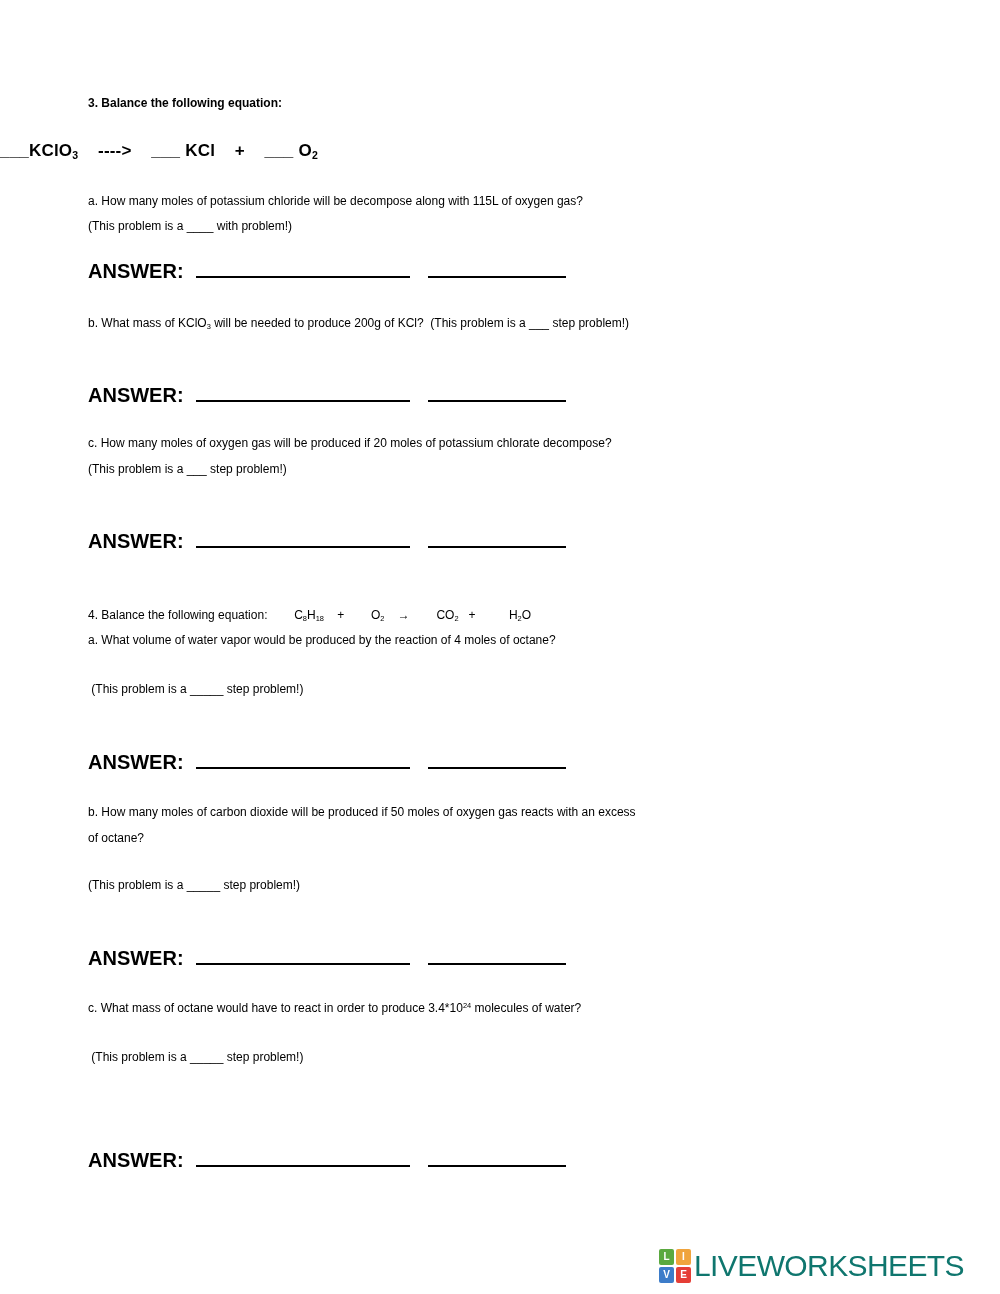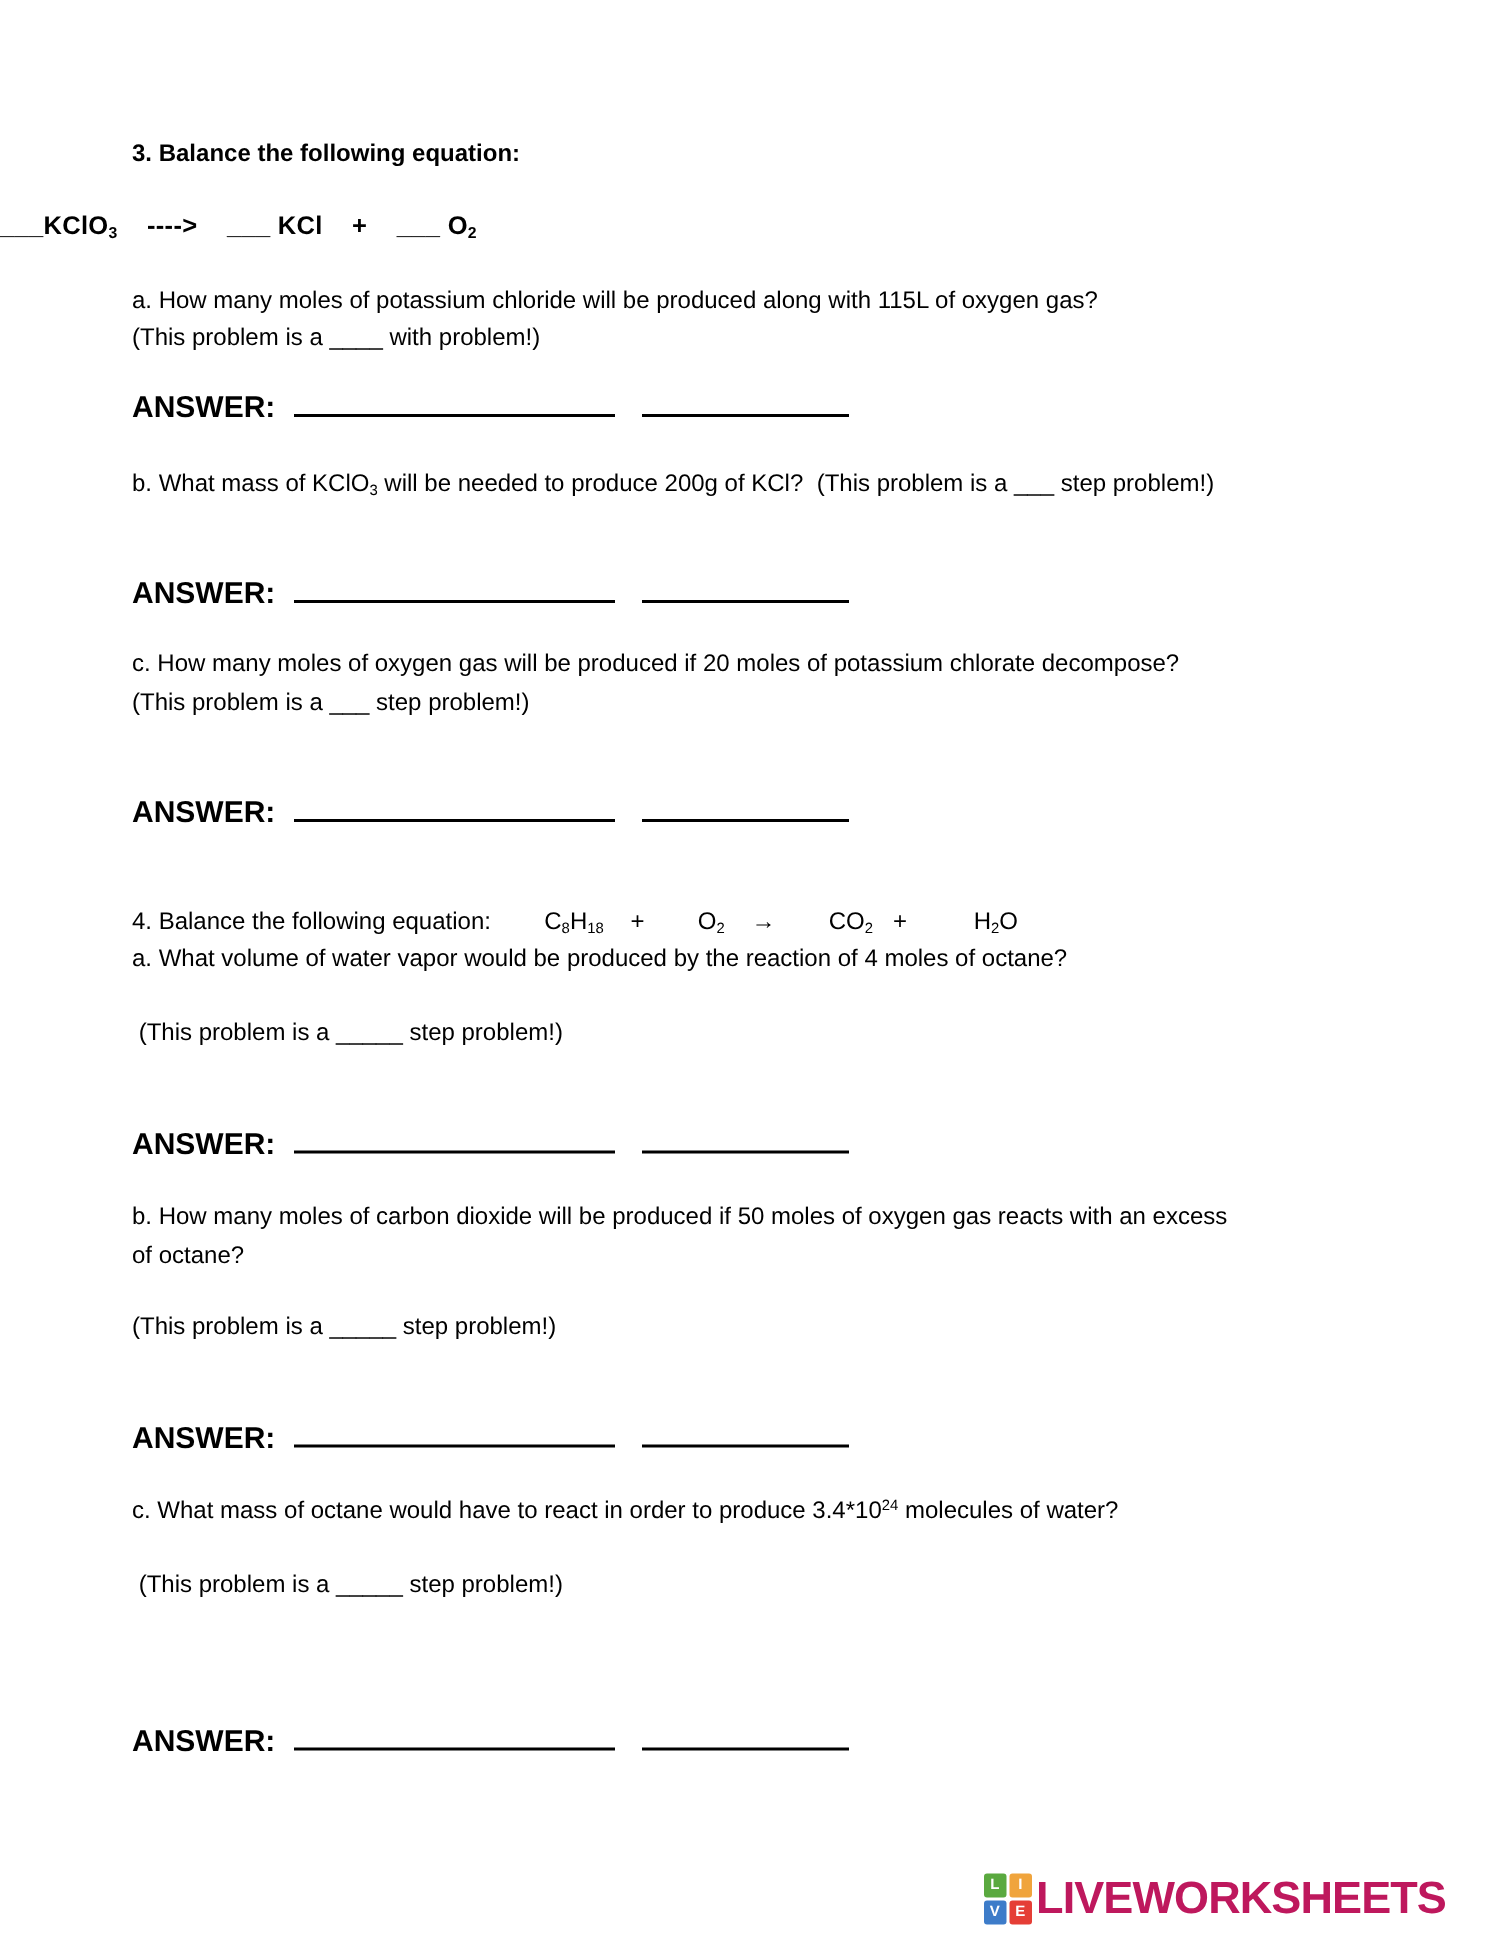--- a/index.html
+++ b/index.html
@@ -5,49 +5,49 @@
   * { margin:0; padding:0; box-sizing:border-box; }
   html,body { background:#ffffff; }
   body { width:1000px; height:1294px; }
   .page {
     position:relative; width:1000px; height:1294px; background:#ffffff;
     font-family:"Liberation Sans","DejaVu Sans",sans-serif; color:#000;
     overflow:hidden;
   }
   .line {
     position:absolute; left:88px; right:55px;
-    font-size:16px; line-height:26px; white-space:pre-wrap;
+    font-size:12px; line-height:26px; white-space:pre-wrap;
   }
   .bold { font-weight:bold; }
   .center { left:0; right:0; font-size:17px; letter-spacing:0.2px; }
   sub, sup { font-size:62%; line-height:0; }
   sub { vertical-align:-0.28em; }
   sup { vertical-align:0.55em; }
   .answer-row { position:absolute; left:88px; font-size:20px; line-height:22px; white-space:nowrap; }
   .answer-label { font-weight:bold; }
   .blank { display:inline-block; border-bottom:2px solid #000; height:1em; }
   .blank.long  { width:214px; margin-left:12px; }
   .blank.short { width:138px; margin-left:18px; }
   .logo { position:absolute; top:1249px; right:36px; display:flex; align-items:center; gap:3px; }
   .tiles { display:grid; grid-template-columns:15px 15px; grid-auto-rows:16px; gap:2px; }
   .tile {
     display:flex; align-items:center; justify-content:center;
     color:#fff; font-size:10px; font-weight:bold; border-radius:2px; line-height:1;
   }
-  .brand { font-size:30px; font-weight:bold; color:#be185d; letter-spacing:-0.6px; line-height:1; }
+  .brand { font-size:30px; font-weight:normal; color:#0f766e; letter-spacing:-0.6px; line-height:1; }
 </style>
 </head>
 <body>
 
 <div class="page">
 
   <div class="line bold" style="top:90px">3. Balance the following equation:</div>
   <div class="line bold center" style="top:138px">___KClO<sub>3</sub>    ----&gt;    ___ KCl    +    ___ O<sub>2</sub></div>
 
-  <div class="line" style="top:188px">a. How many moles of potassium chloride will be produced along with 115L of oxygen gas?</div>
+  <div class="line" style="top:188px">a. How many moles of potassium chloride will be decompose along with 115L of oxygen gas?</div>
   <div class="line" style="top:213px">(This problem is a ____ with problem!)</div>
 
   <div class="answer-row" style="top:258px">
     <span class="answer-label">ANSWER:</span><span class="blank long"></span><span class="blank short"></span>
   </div>
 
   <div class="line" style="top:310px">b. What mass of KClO<sub>3</sub> will be needed to produce 200g of KCl?  (This problem is a ___ step problem!)</div>
 
   <div class="answer-row" style="top:382px">
     <span class="answer-label">ANSWER:</span><span class="blank long"></span><span class="blank short"></span>

